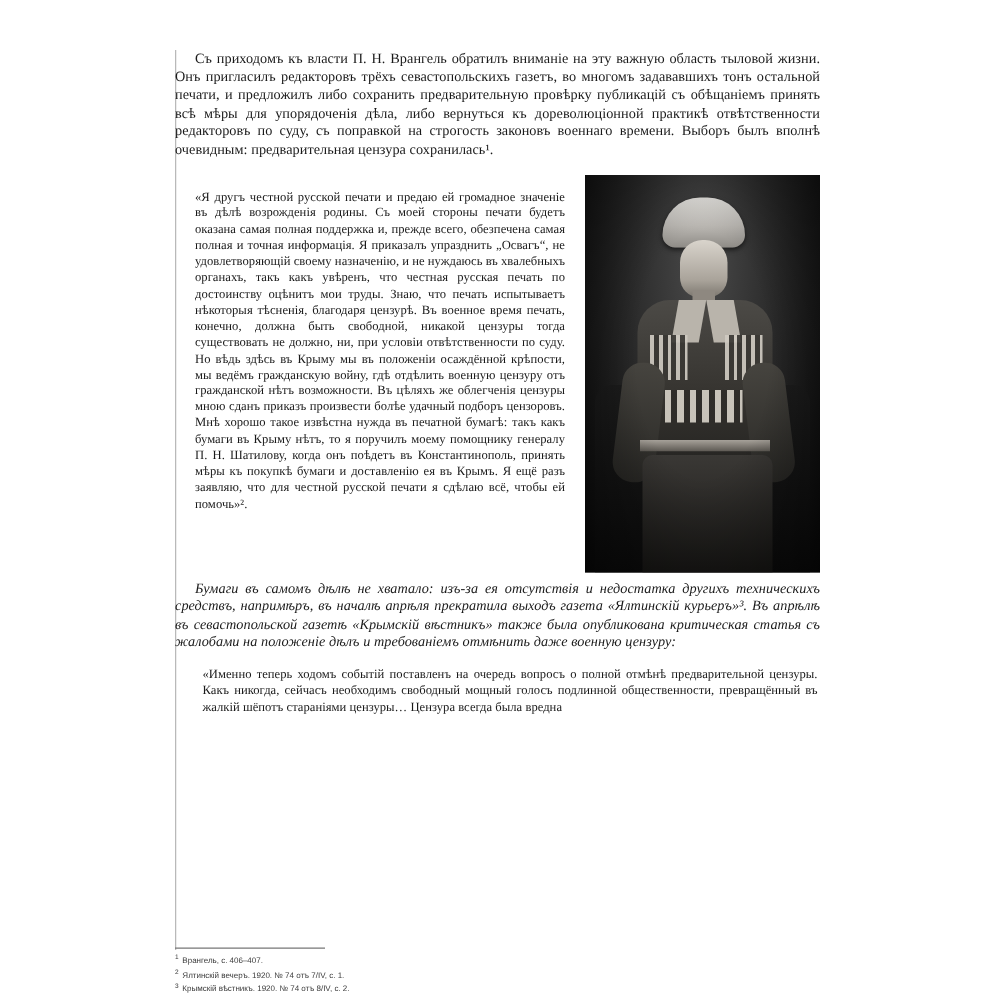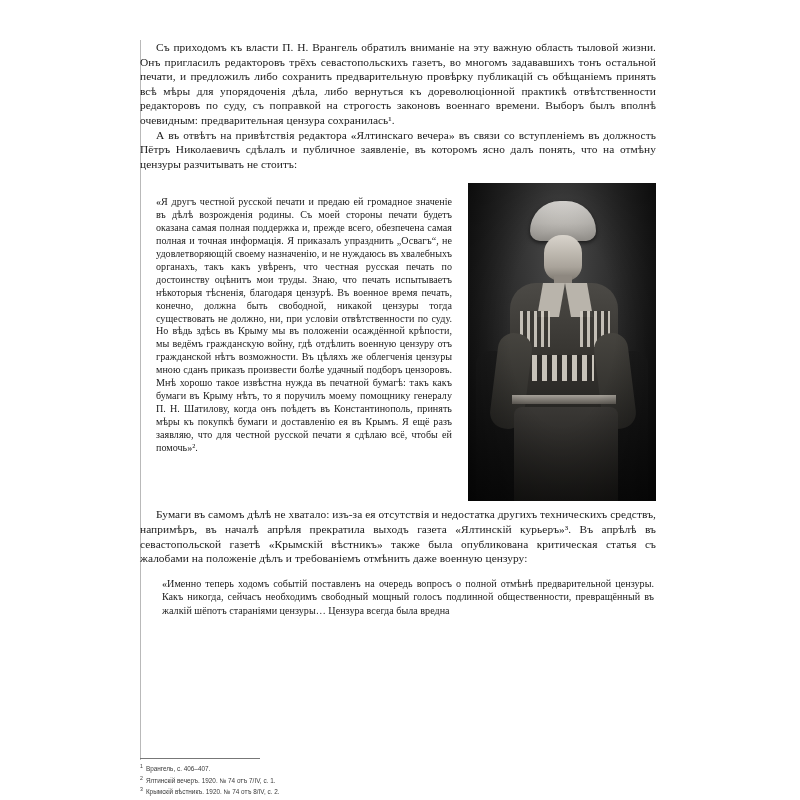--- a/index.html
+++ b/index.html
@@ -193,20 +193,21 @@
     font-size: 10.1px;
     line-height: 12.9px;
     text-align: justify;
     text-indent: 0;
     letter-spacing: 0.02px;
     margin: 16px;
     hyphens: auto;
   }
   .after-quote {
     margin-top: 10px;
+    font-style: italic;
   }
   .quote2 {
     margin-top: 11px;
     font-size: 10.1px;
     line-height: 13.4px;
     text-align: justify;
     letter-spacing: 0.02px;
     padding-left: 22px;
     padding-right: 2px;
   }
@@ -241,21 +242,20 @@
 </head>
 <body>
 
 <div class="page">
 
   <div class="margin-rule"></div>
 
   <div class="page-inner">
 
     <p class="body-text">Съ приходомъ къ власти П. Н. Врангель обратилъ вниманіе на эту важную область тыловой жизни. Онъ пригласилъ редакторовъ трёхъ севастопольскихъ газетъ, во многомъ задававшихъ тонъ остальной печати, и предложилъ либо сохранить предварительную провѣрку публикацій съ обѣщаніемъ принять всѣ мѣры для упорядоченія дѣла, либо вернуться къ дореволюціонной практикѣ отвѣтственности редакторовъ по суду, съ поправкой на строгость законовъ военнаго времени. Выборъ былъ вполнѣ очевидным: предварительная цензура сохранилась¹.</p>
-    <p class="body-text">А въ отвѣтъ на привѣтствія редактора «Ялтинскаго вечера» въ связи со вступленіемъ въ должность Пётръ Николаевичъ сдѣлалъ и публичное заявленіе, въ которомъ ясно далъ понять, что на отмѣну цензуры разчитывать не стоитъ:</p>
 
     <div class="quote-block">
       <div class="photo">
         <div class="backdrop"></div>
         <div class="chair"></div>
         <div class="papakha"></div>
         <div class="face"></div>
         <div class="neck"></div>
         <div class="tunic"></div>
         <div class="collar-l"></div>

